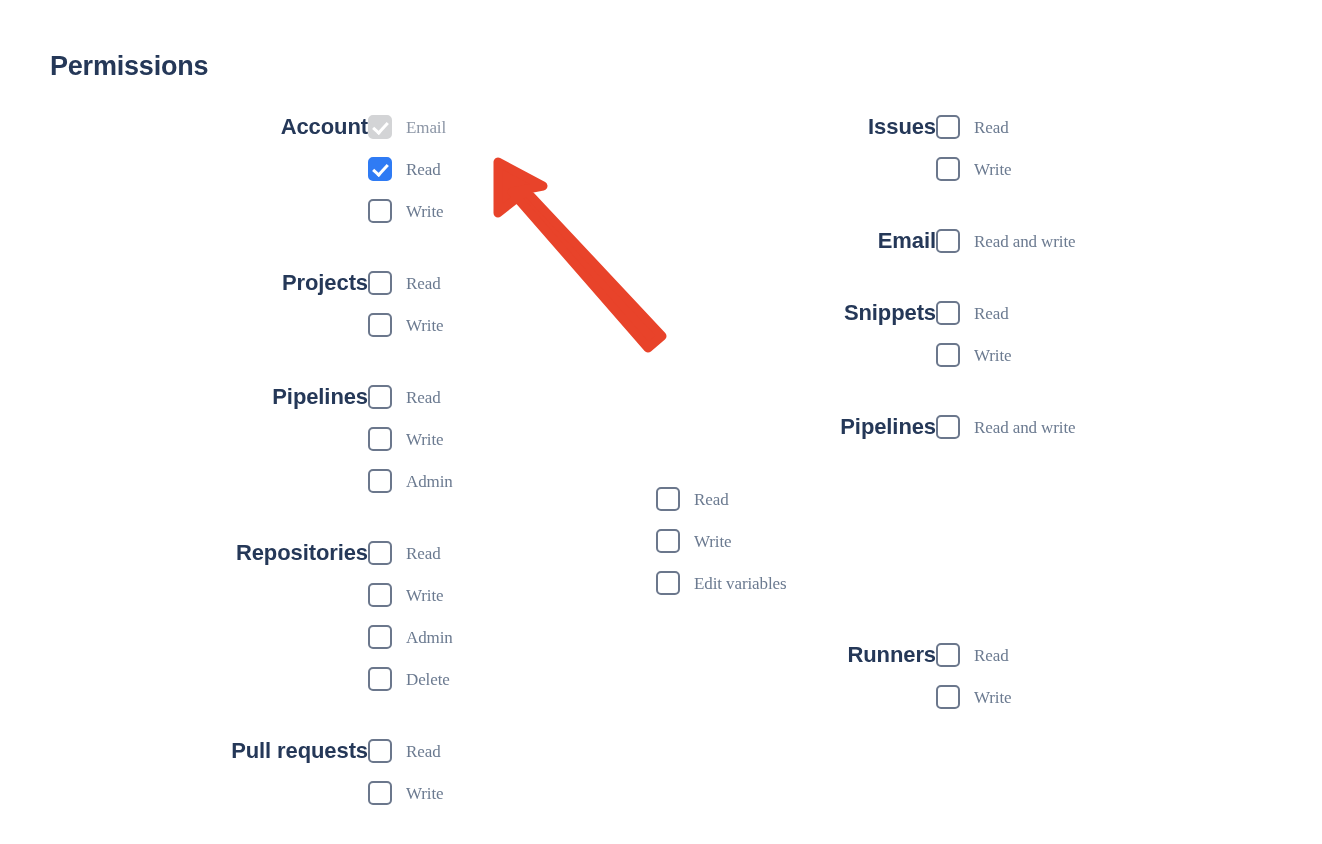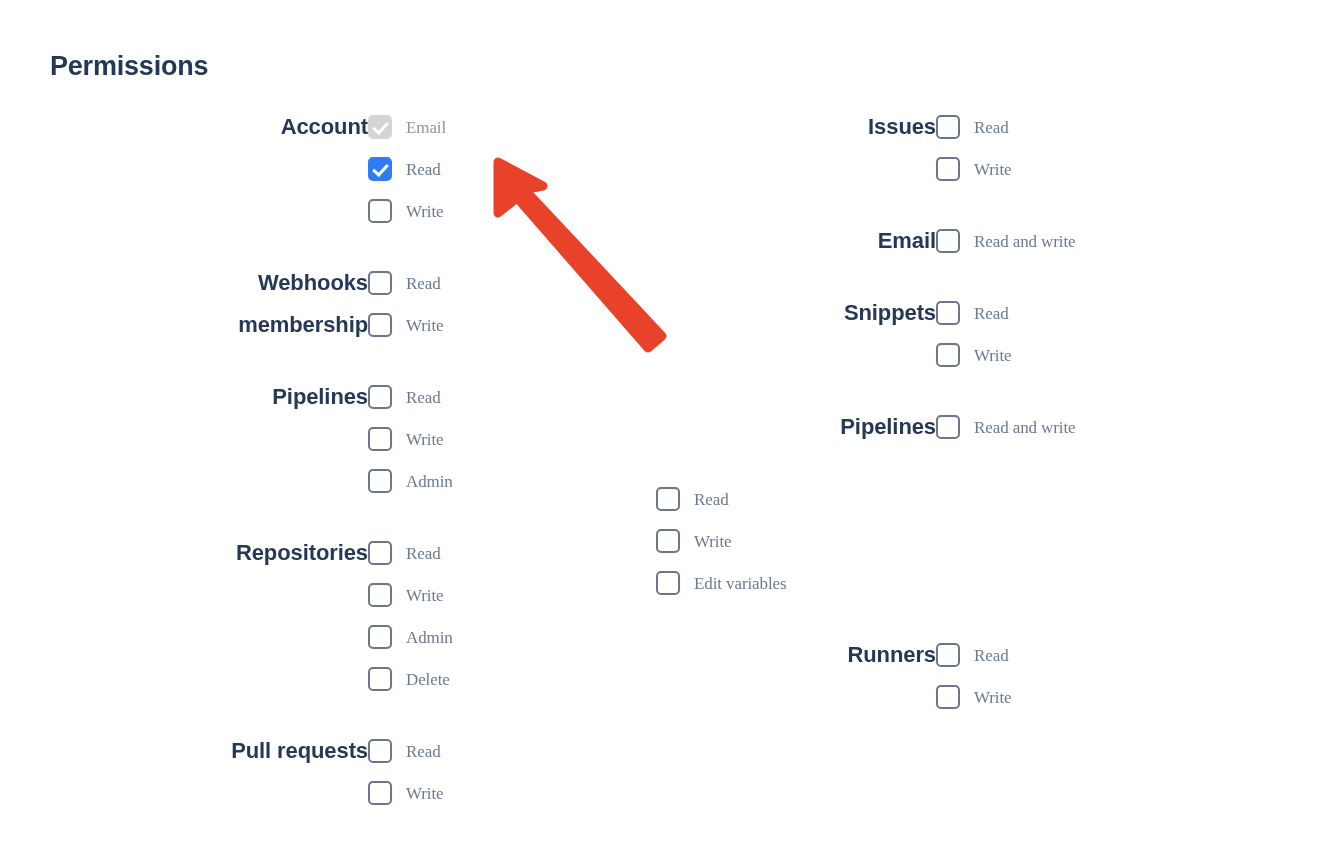--- a/index.html
+++ b/index.html
@@ -144,22 +144,21 @@
             <span class="opt-label">Read</span>
           </div>
           <div class="opt-row">
             <div class="cbx"></div>
             <span class="opt-label">Write</span>
           </div>
         </div>
       </div>
       <div class="perm-group">
         <div class="group-label">
-          <span class="lbl-line">Webhooks</span>
-          <span class="lbl-line">membership</span>
+          <span class="lbl-line">Projects</span>
         </div>
         <div class="opts">
           <div class="opt-row">
             <div class="cbx"></div>
             <span class="opt-label">Read</span>
           </div>
           <div class="opt-row">
             <div class="cbx"></div>
             <span class="opt-label">Write</span>
           </div>

